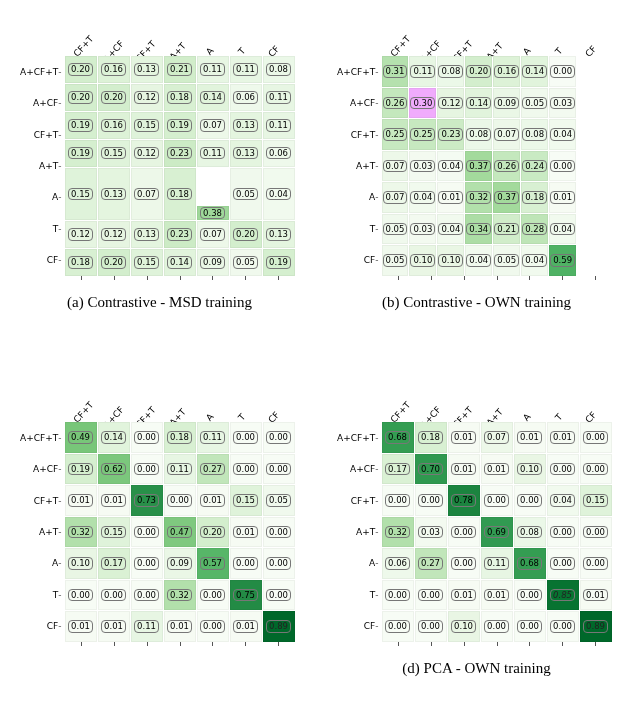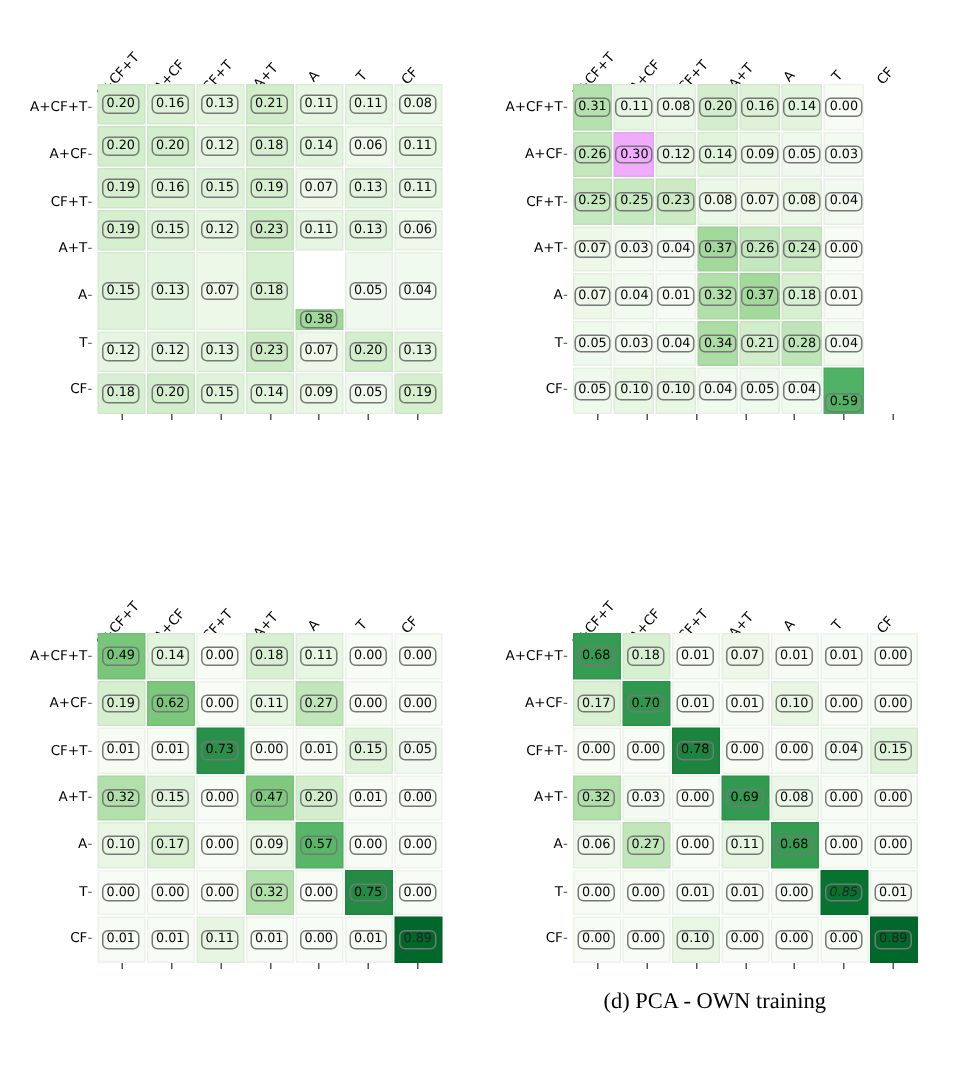--- a/index.html
+++ b/index.html
@@ -269,20 +269,21 @@
         <div style="position: absolute; left: 50px; top: 268px; width: 230px; height: 6px;">
           <div style="position: absolute; left: 16.4286px; top: 0px; width: 1px; height: 4px; background: rgb(85, 85, 85);"></div>
           <div style="position: absolute; left: 49.2857px; top: 0px; width: 1px; height: 4px; background: rgb(85, 85, 85);"></div>
           <div style="position: absolute; left: 82.1429px; top: 0px; width: 1px; height: 4px; background: rgb(85, 85, 85);"></div>
           <div style="position: absolute; left: 115px; top: 0px; width: 1px; height: 4px; background: rgb(85, 85, 85);"></div>
           <div style="position: absolute; left: 147.857px; top: 0px; width: 1px; height: 4px; background: rgb(85, 85, 85);"></div>
           <div style="position: absolute; left: 180.714px; top: 0px; width: 1px; height: 4px; background: rgb(85, 85, 85);"></div>
           <div style="position: absolute; left: 213.571px; top: 0px; width: 1px; height: 4px; background: rgb(85, 85, 85);"></div>
         </div>
       </div>
+    <div class="caption">(a) Contrastive - MSD training</div>
   </div>
   <div class="panel">
     <div class="plot-area">
         <div class="xlabels" style="left: 50px; top: 0px; width: 230px; height: 48px;">
           <div>A+CF+T</div>
           <div>A+CF</div>
           <div>CF+T</div>
           <div>A+T</div>
           <div>A</div>
           <div>T</div>
@@ -435,22 +436,203 @@
           </div>
           <div class="cell" style="background: rgb(241, 250, 238);">
             <span class="value-box">0.04</span>
           </div>
           <div class="cell" style="background: rgb(240, 249, 237);">
             <span class="value-box">0.05</span>
           </div>
           <div class="cell" style="background: rgb(241, 250, 238);">
             <span class="value-box">0.04</span>
           </div>
-          <div class="cell" style="background: rgb(79, 178, 100); align-items: flex-end;">
+          <div class="cell" style="background: rgb(79, 178, 100);">
             <span class="value-box">0.59</span>
+          </div>
+        </div>
+        <div style="position: absolute; left: 50px; top: 268px; width: 230px; height: 6px;">
+          <div style="position: absolute; left: 16.4286px; top: 0px; width: 1px; height: 4px; background: rgb(85, 85, 85);"></div>
+          <div style="position: absolute; left: 49.2857px; top: 0px; width: 1px; height: 4px; background: rgb(85, 85, 85);"></div>
+          <div style="position: absolute; left: 82.1429px; top: 0px; width: 1px; height: 4px; background: rgb(85, 85, 85);"></div>
+          <div style="position: absolute; left: 115px; top: 0px; width: 1px; height: 4px; background: rgb(85, 85, 85);"></div>
+          <div style="position: absolute; left: 147.857px; top: 0px; width: 1px; height: 4px; background: rgb(85, 85, 85);"></div>
+          <div style="position: absolute; left: 180.714px; top: 0px; width: 1px; height: 4px; background: rgb(85, 85, 85);"></div>
+          <div style="position: absolute; left: 213.571px; top: 0px; width: 1px; height: 4px; background: rgb(85, 85, 85);"></div>
+        </div>
+      </div>
+    <div class="caption">(b) Contrastive - OWN training</div>
+  </div>
+  <div class="panel">
+    <div class="plot-area">
+        <div class="xlabels" style="left: 50px; top: 0px; width: 230px; height: 48px;">
+          <div>A+CF+T</div>
+          <div>A+CF</div>
+          <div>CF+T</div>
+          <div>A+T</div>
+          <div>A</div>
+          <div>T</div>
+          <div>CF</div>
+        </div>
+        <div class="ylabels" style="left: 0px; top: 48px; width: 50px; height: 220px;">
+          <div>A+CF+T</div>
+          <div>A+CF</div>
+          <div>CF+T</div>
+          <div>A+T</div>
+          <div>A</div>
+          <div>T</div>
+          <div>CF</div>
+        </div>
+        <div class="heatmap" style="left: 50px; top: 48px; width: 230px; height: 220px;">
+          <div class="cell" style="background: rgb(120, 198, 121);">
+            <span class="value-box">0.49</span>
+          </div>
+          <div class="cell" style="background: rgb(225, 244, 220);">
+            <span class="value-box">0.14</span>
+          </div>
+          <div class="cell" style="background: rgb(247, 252, 245);">
+            <span class="value-box">0.00</span>
+          </div>
+          <div class="cell" style="background: rgb(216, 240, 210);">
+            <span class="value-box">0.18</span>
+          </div>
+          <div class="cell" style="background: rgb(231, 246, 227);">
+            <span class="value-box">0.11</span>
+          </div>
+          <div class="cell" style="background: rgb(247, 252, 245);">
+            <span class="value-box">0.00</span>
+          </div>
+          <div class="cell" style="background: rgb(247, 252, 245);">
+            <span class="value-box">0.00</span>
+          </div>
+          <div class="cell" style="background: rgb(213, 239, 207);">
+            <span class="value-box">0.19</span>
+          </div>
+          <div class="cell" style="background: rgb(123, 199, 124);">
+            <span class="value-box">0.62</span>
+          </div>
+          <div class="cell" style="background: rgb(247, 252, 245);">
+            <span class="value-box">0.00</span>
+          </div>
+          <div class="cell" style="background: rgb(231, 246, 227);">
+            <span class="value-box">0.11</span>
+          </div>
+          <div class="cell" style="background: rgb(193, 230, 186);">
+            <span class="value-box">0.27</span>
+          </div>
+          <div class="cell" style="background: rgb(247, 252, 245);">
+            <span class="value-box">0.00</span>
+          </div>
+          <div class="cell" style="background: rgb(247, 252, 245);">
+            <span class="value-box">0.00</span>
+          </div>
+          <div class="cell" style="background: rgb(246, 251, 243);">
+            <span class="value-box">0.01</span>
+          </div>
+          <div class="cell" style="background: rgb(246, 251, 243);">
+            <span class="value-box">0.01</span>
+          </div>
+          <div class="cell" style="background: rgb(40, 144, 73);">
+            <span class="value-box">0.73</span>
+          </div>
+          <div class="cell" style="background: rgb(247, 252, 245);">
+            <span class="value-box">0.00</span>
+          </div>
+          <div class="cell" style="background: rgb(246, 251, 243);">
+            <span class="value-box">0.01</span>
+          </div>
+          <div class="cell" style="background: rgb(223, 243, 218);">
+            <span class="value-box">0.15</span>
+          </div>
+          <div class="cell" style="background: rgb(240, 249, 237);">
+            <span class="value-box">0.05</span>
+          </div>
+          <div class="cell" style="background: rgb(178, 224, 171);">
+            <span class="value-box">0.32</span>
+          </div>
+          <div class="cell" style="background: rgb(223, 243, 218);">
+            <span class="value-box">0.15</span>
+          </div>
+          <div class="cell" style="background: rgb(247, 252, 245);">
+            <span class="value-box">0.00</span>
+          </div>
+          <div class="cell" style="background: rgb(127, 201, 127);">
+            <span class="value-box">0.47</span>
+          </div>
+          <div class="cell" style="background: rgb(211, 238, 205);">
+            <span class="value-box">0.20</span>
+          </div>
+          <div class="cell" style="background: rgb(246, 251, 243);">
+            <span class="value-box">0.01</span>
+          </div>
+          <div class="cell" style="background: rgb(247, 252, 245);">
+            <span class="value-box">0.00</span>
+          </div>
+          <div class="cell" style="background: rgb(233, 246, 228);">
+            <span class="value-box">0.10</span>
+          </div>
+          <div class="cell" style="background: rgb(218, 241, 212);">
+            <span class="value-box">0.17</span>
+          </div>
+          <div class="cell" style="background: rgb(247, 252, 245);">
+            <span class="value-box">0.00</span>
+          </div>
+          <div class="cell" style="background: rgb(234, 247, 230);">
+            <span class="value-box">0.09</span>
+          </div>
+          <div class="cell" style="background: rgb(87, 182, 104);">
+            <span class="value-box">0.57</span>
+          </div>
+          <div class="cell" style="background: rgb(247, 252, 245);">
+            <span class="value-box">0.00</span>
+          </div>
+          <div class="cell" style="background: rgb(247, 252, 245);">
+            <span class="value-box">0.00</span>
+          </div>
+          <div class="cell" style="background: rgb(247, 252, 245);">
+            <span class="value-box">0.00</span>
+          </div>
+          <div class="cell" style="background: rgb(247, 252, 245);">
+            <span class="value-box">0.00</span>
+          </div>
+          <div class="cell" style="background: rgb(247, 252, 245);">
+            <span class="value-box">0.00</span>
+          </div>
+          <div class="cell" style="background: rgb(178, 224, 171);">
+            <span class="value-box">0.32</span>
+          </div>
+          <div class="cell" style="background: rgb(247, 252, 245);">
+            <span class="value-box">0.00</span>
+          </div>
+          <div class="cell" style="background: rgb(35, 139, 69);">
+            <span class="value-box">0.75</span>
+          </div>
+          <div class="cell" style="background: rgb(247, 252, 245);">
+            <span class="value-box">0.00</span>
+          </div>
+          <div class="cell" style="background: rgb(246, 251, 243);">
+            <span class="value-box">0.01</span>
+          </div>
+          <div class="cell" style="background: rgb(246, 251, 243);">
+            <span class="value-box">0.01</span>
+          </div>
+          <div class="cell" style="background: rgb(231, 246, 227);">
+            <span class="value-box">0.11</span>
+          </div>
+          <div class="cell" style="background: rgb(246, 251, 243);">
+            <span class="value-box">0.01</span>
+          </div>
+          <div class="cell" style="background: rgb(247, 252, 245);">
+            <span class="value-box">0.00</span>
+          </div>
+          <div class="cell" style="background: rgb(246, 251, 243);">
+            <span class="value-box">0.01</span>
+          </div>
+          <div class="cell" style="background: rgb(0, 104, 42);">
+            <span class="value-box" style="color: rgb(34, 34, 34);">0.89</span>
           </div>
         </div>
         <div style="position: absolute; left: 50px; top: 268px; width: 230px; height: 6px;">
           <div style="position: absolute; left: 16.4286px; top: 0px; width: 1px; height: 4px; background: rgb(85, 85, 85);"></div>
           <div style="position: absolute; left: 49.2857px; top: 0px; width: 1px; height: 4px; background: rgb(85, 85, 85);"></div>
           <div style="position: absolute; left: 82.1429px; top: 0px; width: 1px; height: 4px; background: rgb(85, 85, 85);"></div>
           <div style="position: absolute; left: 115px; top: 0px; width: 1px; height: 4px; background: rgb(85, 85, 85);"></div>
           <div style="position: absolute; left: 147.857px; top: 0px; width: 1px; height: 4px; background: rgb(85, 85, 85);"></div>
           <div style="position: absolute; left: 180.714px; top: 0px; width: 1px; height: 4px; background: rgb(85, 85, 85);"></div>
           <div style="position: absolute; left: 213.571px; top: 0px; width: 1px; height: 4px; background: rgb(85, 85, 85);"></div>
@@ -471,353 +653,173 @@
         <div class="ylabels" style="left: 0px; top: 48px; width: 50px; height: 220px;">
           <div>A+CF+T</div>
           <div>A+CF</div>
           <div>CF+T</div>
           <div>A+T</div>
           <div>A</div>
           <div>T</div>
           <div>CF</div>
         </div>
         <div class="heatmap" style="left: 50px; top: 48px; width: 230px; height: 220px;">
-          <div class="cell" style="background: rgb(120, 198, 121);">
-            <span class="value-box">0.49</span>
-          </div>
-          <div class="cell" style="background: rgb(225, 244, 220);">
-            <span class="value-box">0.14</span>
-          </div>
-          <div class="cell" style="background: rgb(247, 252, 245);">
-            <span class="value-box">0.00</span>
+          <div class="cell" style="background: rgb(52, 157, 82);">
+            <span class="value-box">0.68</span>
           </div>
           <div class="cell" style="background: rgb(216, 240, 210);">
             <span class="value-box">0.18</span>
           </div>
-          <div class="cell" style="background: rgb(231, 246, 227);">
-            <span class="value-box">0.11</span>
-          </div>
-          <div class="cell" style="background: rgb(247, 252, 245);">
-            <span class="value-box">0.00</span>
-          </div>
-          <div class="cell" style="background: rgb(247, 252, 245);">
-            <span class="value-box">0.00</span>
-          </div>
-          <div class="cell" style="background: rgb(213, 239, 207);">
-            <span class="value-box">0.19</span>
-          </div>
-          <div class="cell" style="background: rgb(123, 199, 124);">
-            <span class="value-box">0.62</span>
-          </div>
-          <div class="cell" style="background: rgb(247, 252, 245);">
-            <span class="value-box">0.00</span>
-          </div>
-          <div class="cell" style="background: rgb(231, 246, 227);">
-            <span class="value-box">0.11</span>
+          <div class="cell" style="background: rgb(246, 251, 243);">
+            <span class="value-box">0.01</span>
+          </div>
+          <div class="cell" style="background: rgb(237, 248, 233);">
+            <span class="value-box">0.07</span>
+          </div>
+          <div class="cell" style="background: rgb(246, 251, 243);">
+            <span class="value-box">0.01</span>
+          </div>
+          <div class="cell" style="background: rgb(246, 251, 243);">
+            <span class="value-box">0.01</span>
+          </div>
+          <div class="cell" style="background: rgb(247, 252, 245);">
+            <span class="value-box">0.00</span>
+          </div>
+          <div class="cell" style="background: rgb(218, 241, 212);">
+            <span class="value-box">0.17</span>
+          </div>
+          <div class="cell" style="background: rgb(47, 152, 79);">
+            <span class="value-box">0.70</span>
+          </div>
+          <div class="cell" style="background: rgb(246, 251, 243);">
+            <span class="value-box">0.01</span>
+          </div>
+          <div class="cell" style="background: rgb(246, 251, 243);">
+            <span class="value-box">0.01</span>
+          </div>
+          <div class="cell" style="background: rgb(233, 246, 228);">
+            <span class="value-box">0.10</span>
+          </div>
+          <div class="cell" style="background: rgb(247, 252, 245);">
+            <span class="value-box">0.00</span>
+          </div>
+          <div class="cell" style="background: rgb(247, 252, 245);">
+            <span class="value-box">0.00</span>
+          </div>
+          <div class="cell" style="background: rgb(247, 252, 245);">
+            <span class="value-box">0.00</span>
+          </div>
+          <div class="cell" style="background: rgb(247, 252, 245);">
+            <span class="value-box">0.00</span>
+          </div>
+          <div class="cell" style="background: rgb(27, 132, 63);">
+            <span class="value-box">0.78</span>
+          </div>
+          <div class="cell" style="background: rgb(247, 252, 245);">
+            <span class="value-box">0.00</span>
+          </div>
+          <div class="cell" style="background: rgb(247, 252, 245);">
+            <span class="value-box">0.00</span>
+          </div>
+          <div class="cell" style="background: rgb(241, 250, 238);">
+            <span class="value-box">0.04</span>
+          </div>
+          <div class="cell" style="background: rgb(223, 243, 218);">
+            <span class="value-box">0.15</span>
+          </div>
+          <div class="cell" style="background: rgb(178, 224, 171);">
+            <span class="value-box">0.32</span>
+          </div>
+          <div class="cell" style="background: rgb(243, 250, 240);">
+            <span class="value-box">0.03</span>
+          </div>
+          <div class="cell" style="background: rgb(247, 252, 245);">
+            <span class="value-box">0.00</span>
+          </div>
+          <div class="cell" style="background: rgb(49, 154, 81);">
+            <span class="value-box">0.69</span>
+          </div>
+          <div class="cell" style="background: rgb(235, 248, 232);">
+            <span class="value-box">0.08</span>
+          </div>
+          <div class="cell" style="background: rgb(247, 252, 245);">
+            <span class="value-box">0.00</span>
+          </div>
+          <div class="cell" style="background: rgb(247, 252, 245);">
+            <span class="value-box">0.00</span>
+          </div>
+          <div class="cell" style="background: rgb(238, 249, 235);">
+            <span class="value-box">0.06</span>
           </div>
           <div class="cell" style="background: rgb(193, 230, 186);">
             <span class="value-box">0.27</span>
           </div>
           <div class="cell" style="background: rgb(247, 252, 245);">
             <span class="value-box">0.00</span>
           </div>
-          <div class="cell" style="background: rgb(247, 252, 245);">
-            <span class="value-box">0.00</span>
-          </div>
-          <div class="cell" style="background: rgb(246, 251, 243);">
-            <span class="value-box">0.01</span>
-          </div>
-          <div class="cell" style="background: rgb(246, 251, 243);">
-            <span class="value-box">0.01</span>
-          </div>
-          <div class="cell" style="background: rgb(40, 144, 73);">
-            <span class="value-box">0.73</span>
-          </div>
-          <div class="cell" style="background: rgb(247, 252, 245);">
-            <span class="value-box">0.00</span>
-          </div>
-          <div class="cell" style="background: rgb(246, 251, 243);">
-            <span class="value-box">0.01</span>
-          </div>
-          <div class="cell" style="background: rgb(223, 243, 218);">
-            <span class="value-box">0.15</span>
-          </div>
-          <div class="cell" style="background: rgb(240, 249, 237);">
-            <span class="value-box">0.05</span>
-          </div>
-          <div class="cell" style="background: rgb(178, 224, 171);">
-            <span class="value-box">0.32</span>
-          </div>
-          <div class="cell" style="background: rgb(223, 243, 218);">
-            <span class="value-box">0.15</span>
-          </div>
-          <div class="cell" style="background: rgb(247, 252, 245);">
-            <span class="value-box">0.00</span>
-          </div>
-          <div class="cell" style="background: rgb(127, 201, 127);">
-            <span class="value-box">0.47</span>
-          </div>
-          <div class="cell" style="background: rgb(211, 238, 205);">
-            <span class="value-box">0.20</span>
-          </div>
-          <div class="cell" style="background: rgb(246, 251, 243);">
-            <span class="value-box">0.01</span>
+          <div class="cell" style="background: rgb(231, 246, 227);">
+            <span class="value-box">0.11</span>
+          </div>
+          <div class="cell" style="background: rgb(52, 157, 82);">
+            <span class="value-box">0.68</span>
+          </div>
+          <div class="cell" style="background: rgb(247, 252, 245);">
+            <span class="value-box">0.00</span>
+          </div>
+          <div class="cell" style="background: rgb(247, 252, 245);">
+            <span class="value-box">0.00</span>
+          </div>
+          <div class="cell" style="background: rgb(247, 252, 245);">
+            <span class="value-box">0.00</span>
+          </div>
+          <div class="cell" style="background: rgb(247, 252, 245);">
+            <span class="value-box">0.00</span>
+          </div>
+          <div class="cell" style="background: rgb(246, 251, 243);">
+            <span class="value-box">0.01</span>
+          </div>
+          <div class="cell" style="background: rgb(246, 251, 243);">
+            <span class="value-box">0.01</span>
+          </div>
+          <div class="cell" style="background: rgb(247, 252, 245);">
+            <span class="value-box">0.00</span>
+          </div>
+          <div class="cell" style="background: rgb(7, 115, 49); font-style: italic;">
+            <span class="value-box" style="color: rgb(34, 34, 34);">0.85</span>
+          </div>
+          <div class="cell" style="background: rgb(246, 251, 243);">
+            <span class="value-box">0.01</span>
+          </div>
+          <div class="cell" style="background: rgb(247, 252, 245);">
+            <span class="value-box">0.00</span>
           </div>
           <div class="cell" style="background: rgb(247, 252, 245);">
             <span class="value-box">0.00</span>
           </div>
           <div class="cell" style="background: rgb(233, 246, 228);">
             <span class="value-box">0.10</span>
           </div>
-          <div class="cell" style="background: rgb(218, 241, 212);">
-            <span class="value-box">0.17</span>
-          </div>
-          <div class="cell" style="background: rgb(247, 252, 245);">
-            <span class="value-box">0.00</span>
-          </div>
-          <div class="cell" style="background: rgb(234, 247, 230);">
-            <span class="value-box">0.09</span>
-          </div>
-          <div class="cell" style="background: rgb(87, 182, 104);">
-            <span class="value-box">0.57</span>
-          </div>
-          <div class="cell" style="background: rgb(247, 252, 245);">
-            <span class="value-box">0.00</span>
-          </div>
-          <div class="cell" style="background: rgb(247, 252, 245);">
-            <span class="value-box">0.00</span>
-          </div>
-          <div class="cell" style="background: rgb(247, 252, 245);">
-            <span class="value-box">0.00</span>
-          </div>
-          <div class="cell" style="background: rgb(247, 252, 245);">
-            <span class="value-box">0.00</span>
-          </div>
-          <div class="cell" style="background: rgb(247, 252, 245);">
-            <span class="value-box">0.00</span>
-          </div>
-          <div class="cell" style="background: rgb(178, 224, 171);">
-            <span class="value-box">0.32</span>
-          </div>
-          <div class="cell" style="background: rgb(247, 252, 245);">
-            <span class="value-box">0.00</span>
-          </div>
-          <div class="cell" style="background: rgb(35, 139, 69);">
-            <span class="value-box">0.75</span>
-          </div>
-          <div class="cell" style="background: rgb(247, 252, 245);">
-            <span class="value-box">0.00</span>
-          </div>
-          <div class="cell" style="background: rgb(246, 251, 243);">
-            <span class="value-box">0.01</span>
-          </div>
-          <div class="cell" style="background: rgb(246, 251, 243);">
-            <span class="value-box">0.01</span>
-          </div>
-          <div class="cell" style="background: rgb(231, 246, 227);">
-            <span class="value-box">0.11</span>
-          </div>
-          <div class="cell" style="background: rgb(246, 251, 243);">
-            <span class="value-box">0.01</span>
-          </div>
-          <div class="cell" style="background: rgb(247, 252, 245);">
-            <span class="value-box">0.00</span>
-          </div>
-          <div class="cell" style="background: rgb(246, 251, 243);">
-            <span class="value-box">0.01</span>
+          <div class="cell" style="background: rgb(247, 252, 245);">
+            <span class="value-box">0.00</span>
+          </div>
+          <div class="cell" style="background: rgb(247, 252, 245);">
+            <span class="value-box">0.00</span>
+          </div>
+          <div class="cell" style="background: rgb(247, 252, 245);">
+            <span class="value-box">0.00</span>
           </div>
           <div class="cell" style="background: rgb(0, 104, 42);">
             <span class="value-box" style="color: rgb(34, 34, 34);">0.89</span>
           </div>
         </div>
         <div style="position: absolute; left: 50px; top: 268px; width: 230px; height: 6px;">
           <div style="position: absolute; left: 16.4286px; top: 0px; width: 1px; height: 4px; background: rgb(85, 85, 85);"></div>
           <div style="position: absolute; left: 49.2857px; top: 0px; width: 1px; height: 4px; background: rgb(85, 85, 85);"></div>
           <div style="position: absolute; left: 82.1429px; top: 0px; width: 1px; height: 4px; background: rgb(85, 85, 85);"></div>
           <div style="position: absolute; left: 115px; top: 0px; width: 1px; height: 4px; background: rgb(85, 85, 85);"></div>
           <div style="position: absolute; left: 147.857px; top: 0px; width: 1px; height: 4px; background: rgb(85, 85, 85);"></div>
           <div style="position: absolute; left: 180.714px; top: 0px; width: 1px; height: 4px; background: rgb(85, 85, 85);"></div>
           <div style="position: absolute; left: 213.571px; top: 0px; width: 1px; height: 4px; background: rgb(85, 85, 85);"></div>
         </div>
       </div>
-  </div>
-  <div class="panel">
-    <div class="plot-area">
-        <div class="xlabels" style="left: 50px; top: 0px; width: 230px; height: 48px;">
-          <div>A+CF+T</div>
-          <div>A+CF</div>
-          <div>CF+T</div>
-          <div>A+T</div>
-          <div>A</div>
-          <div>T</div>
-          <div>CF</div>
-        </div>
-        <div class="ylabels" style="left: 0px; top: 48px; width: 50px; height: 220px;">
-          <div>A+CF+T</div>
-          <div>A+CF</div>
-          <div>CF+T</div>
-          <div>A+T</div>
-          <div>A</div>
-          <div>T</div>
-          <div>CF</div>
-        </div>
-        <div class="heatmap" style="left: 50px; top: 48px; width: 230px; height: 220px;">
-          <div class="cell" style="background: rgb(52, 157, 82);">
-            <span class="value-box">0.68</span>
-          </div>
-          <div class="cell" style="background: rgb(216, 240, 210);">
-            <span class="value-box">0.18</span>
-          </div>
-          <div class="cell" style="background: rgb(246, 251, 243);">
-            <span class="value-box">0.01</span>
-          </div>
-          <div class="cell" style="background: rgb(237, 248, 233);">
-            <span class="value-box">0.07</span>
-          </div>
-          <div class="cell" style="background: rgb(246, 251, 243);">
-            <span class="value-box">0.01</span>
-          </div>
-          <div class="cell" style="background: rgb(246, 251, 243);">
-            <span class="value-box">0.01</span>
-          </div>
-          <div class="cell" style="background: rgb(247, 252, 245);">
-            <span class="value-box">0.00</span>
-          </div>
-          <div class="cell" style="background: rgb(218, 241, 212);">
-            <span class="value-box">0.17</span>
-          </div>
-          <div class="cell" style="background: rgb(47, 152, 79);">
-            <span class="value-box">0.70</span>
-          </div>
-          <div class="cell" style="background: rgb(246, 251, 243);">
-            <span class="value-box">0.01</span>
-          </div>
-          <div class="cell" style="background: rgb(246, 251, 243);">
-            <span class="value-box">0.01</span>
-          </div>
-          <div class="cell" style="background: rgb(233, 246, 228);">
-            <span class="value-box">0.10</span>
-          </div>
-          <div class="cell" style="background: rgb(247, 252, 245);">
-            <span class="value-box">0.00</span>
-          </div>
-          <div class="cell" style="background: rgb(247, 252, 245);">
-            <span class="value-box">0.00</span>
-          </div>
-          <div class="cell" style="background: rgb(247, 252, 245);">
-            <span class="value-box">0.00</span>
-          </div>
-          <div class="cell" style="background: rgb(247, 252, 245);">
-            <span class="value-box">0.00</span>
-          </div>
-          <div class="cell" style="background: rgb(27, 132, 63);">
-            <span class="value-box">0.78</span>
-          </div>
-          <div class="cell" style="background: rgb(247, 252, 245);">
-            <span class="value-box">0.00</span>
-          </div>
-          <div class="cell" style="background: rgb(247, 252, 245);">
-            <span class="value-box">0.00</span>
-          </div>
-          <div class="cell" style="background: rgb(241, 250, 238);">
-            <span class="value-box">0.04</span>
-          </div>
-          <div class="cell" style="background: rgb(223, 243, 218);">
-            <span class="value-box">0.15</span>
-          </div>
-          <div class="cell" style="background: rgb(178, 224, 171);">
-            <span class="value-box">0.32</span>
-          </div>
-          <div class="cell" style="background: rgb(243, 250, 240);">
-            <span class="value-box">0.03</span>
-          </div>
-          <div class="cell" style="background: rgb(247, 252, 245);">
-            <span class="value-box">0.00</span>
-          </div>
-          <div class="cell" style="background: rgb(49, 154, 81);">
-            <span class="value-box">0.69</span>
-          </div>
-          <div class="cell" style="background: rgb(235, 248, 232);">
-            <span class="value-box">0.08</span>
-          </div>
-          <div class="cell" style="background: rgb(247, 252, 245);">
-            <span class="value-box">0.00</span>
-          </div>
-          <div class="cell" style="background: rgb(247, 252, 245);">
-            <span class="value-box">0.00</span>
-          </div>
-          <div class="cell" style="background: rgb(238, 249, 235);">
-            <span class="value-box">0.06</span>
-          </div>
-          <div class="cell" style="background: rgb(193, 230, 186);">
-            <span class="value-box">0.27</span>
-          </div>
-          <div class="cell" style="background: rgb(247, 252, 245);">
-            <span class="value-box">0.00</span>
-          </div>
-          <div class="cell" style="background: rgb(231, 246, 227);">
-            <span class="value-box">0.11</span>
-          </div>
-          <div class="cell" style="background: rgb(52, 157, 82);">
-            <span class="value-box">0.68</span>
-          </div>
-          <div class="cell" style="background: rgb(247, 252, 245);">
-            <span class="value-box">0.00</span>
-          </div>
-          <div class="cell" style="background: rgb(247, 252, 245);">
-            <span class="value-box">0.00</span>
-          </div>
-          <div class="cell" style="background: rgb(247, 252, 245);">
-            <span class="value-box">0.00</span>
-          </div>
-          <div class="cell" style="background: rgb(247, 252, 245);">
-            <span class="value-box">0.00</span>
-          </div>
-          <div class="cell" style="background: rgb(246, 251, 243);">
-            <span class="value-box">0.01</span>
-          </div>
-          <div class="cell" style="background: rgb(246, 251, 243);">
-            <span class="value-box">0.01</span>
-          </div>
-          <div class="cell" style="background: rgb(247, 252, 245);">
-            <span class="value-box">0.00</span>
-          </div>
-          <div class="cell" style="background: rgb(7, 115, 49); font-style: italic;">
-            <span class="value-box" style="color: rgb(34, 34, 34);">0.85</span>
-          </div>
-          <div class="cell" style="background: rgb(246, 251, 243);">
-            <span class="value-box">0.01</span>
-          </div>
-          <div class="cell" style="background: rgb(247, 252, 245);">
-            <span class="value-box">0.00</span>
-          </div>
-          <div class="cell" style="background: rgb(247, 252, 245);">
-            <span class="value-box">0.00</span>
-          </div>
-          <div class="cell" style="background: rgb(233, 246, 228);">
-            <span class="value-box">0.10</span>
-          </div>
-          <div class="cell" style="background: rgb(247, 252, 245);">
-            <span class="value-box">0.00</span>
-          </div>
-          <div class="cell" style="background: rgb(247, 252, 245);">
-            <span class="value-box">0.00</span>
-          </div>
-          <div class="cell" style="background: rgb(247, 252, 245);">
-            <span class="value-box">0.00</span>
-          </div>
-          <div class="cell" style="background: rgb(0, 104, 42);">
-            <span class="value-box" style="color: rgb(34, 34, 34);">0.89</span>
-          </div>
-        </div>
-        <div style="position: absolute; left: 50px; top: 268px; width: 230px; height: 6px;">
-          <div style="position: absolute; left: 16.4286px; top: 0px; width: 1px; height: 4px; background: rgb(85, 85, 85);"></div>
-          <div style="position: absolute; left: 49.2857px; top: 0px; width: 1px; height: 4px; background: rgb(85, 85, 85);"></div>
-          <div style="position: absolute; left: 82.1429px; top: 0px; width: 1px; height: 4px; background: rgb(85, 85, 85);"></div>
-          <div style="position: absolute; left: 115px; top: 0px; width: 1px; height: 4px; background: rgb(85, 85, 85);"></div>
-          <div style="position: absolute; left: 147.857px; top: 0px; width: 1px; height: 4px; background: rgb(85, 85, 85);"></div>
-          <div style="position: absolute; left: 180.714px; top: 0px; width: 1px; height: 4px; background: rgb(85, 85, 85);"></div>
-          <div style="position: absolute; left: 213.571px; top: 0px; width: 1px; height: 4px; background: rgb(85, 85, 85);"></div>
-        </div>
-      </div>
     <div class="caption">(d) PCA - OWN training</div>
   </div>
 </div>
 
 </body></html>

